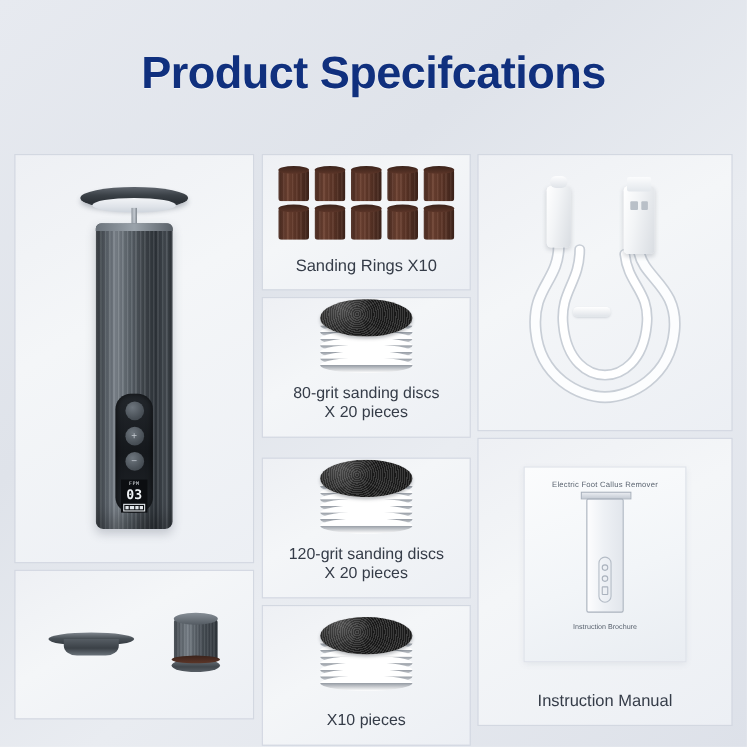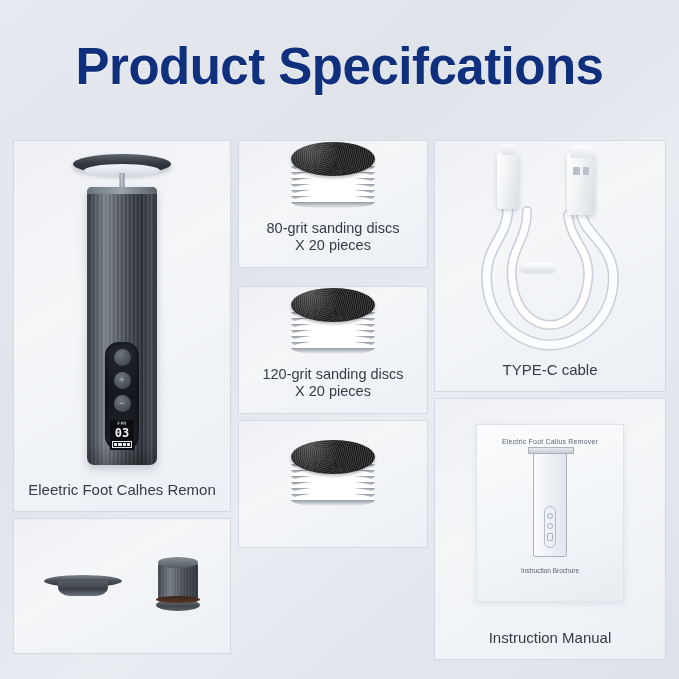--- a/index.html
+++ b/index.html
@@ -11,21 +11,21 @@
     overflow: hidden;
     position: relative;
   }
 
   
   .title-wrap {
     height: 132px;
     display: flex; align-items: center; justify-content: center;
   }
   .title {
-    font-size: 51px;
+    font-size: 41px;
     font-weight: 700;
     letter-spacing: -0.5px;
     color: #10307e;
     text-shadow: 0 1px 0 #ffffff99;
     white-space: nowrap;
   }
 
   
   .grid {
     position: absolute;
@@ -288,21 +288,20 @@
                     <i></i>
                     <i></i>
                     <i></i>
                     <i></i>
                   </span>
               </div>
             </div>
           </div>
         </div>
       </div>
-      <div class="caption">Eleetric Foot Calhes Remon</div>
     </div>
 
     <div class="panel" style="height:136px;">
       <div class="art">
         <div class="heads">
           <div class="head-flat">
             <div class="brim"></div>
               <div class="base"></div>
           </div>
           <div class="head-roll">
@@ -310,20 +309,37 @@
               <div class="ring"></div>
           </div>
         </div>
       </div>
     </div>
 
   </div>
 
   <div class="col col2">
 
+    <div class="panel" style="height:124px;">
+      <div class="art">
+        <div class="rings">
+          <div class="ring"></div>
+          <div class="ring"></div>
+          <div class="ring"></div>
+          <div class="ring"></div>
+          <div class="ring"></div>
+          <div class="ring"></div>
+          <div class="ring"></div>
+          <div class="ring"></div>
+          <div class="ring"></div>
+          <div class="ring"></div>
+        </div>
+      </div>
+      <div class="caption">Sanding Rings X10</div>
+    </div>
 
     <div class="panel" style="height:128px;">
       <div class="art">
         <div class="stack">
           <div class="sides">
             <i style="top:0"></i>
               <i style="top:6px"></i>
               <i style="top:12px"></i>
               <i style="top:18px"></i>
             <i style="top:24px"></i>
@@ -369,20 +385,21 @@
               <i style="top:12px"></i>
               <i style="top:18px"></i>
             <i style="top:24px"></i>
               <i style="top:30px"></i>
               <i style="top:36px"></i>
           </div>
           <div class="top"></div>
         </div>
       </div>
       <div class="caption small">
+        <div>X10 pieces</div>
       </div>
     </div>
 
   </div>
 
   <div class="col col3">
 
     <div class="panel" style="height:252px;">
       <div class="art">
         <div class="cable-wrap">
@@ -395,21 +412,20 @@
           <div class="conn conn-c"></div>
           <div class="conn conn-a">
             <span class="pins">
                 <i></i>
                 <i></i>
               </span>
           </div>
           <div class="cable-tie"></div>
         </div>
       </div>
-      <div class="caption">TYPE-C cable</div>
     </div>
 
     <div class="panel" style="height:262px;">
       <div class="art">
         <div class="manual">
           <div class="m-title">Electric Foot Callus Remover</div>
           <div class="m-dev">
             <div class="m-ctrl">
               <i></i>
                 <i></i>

